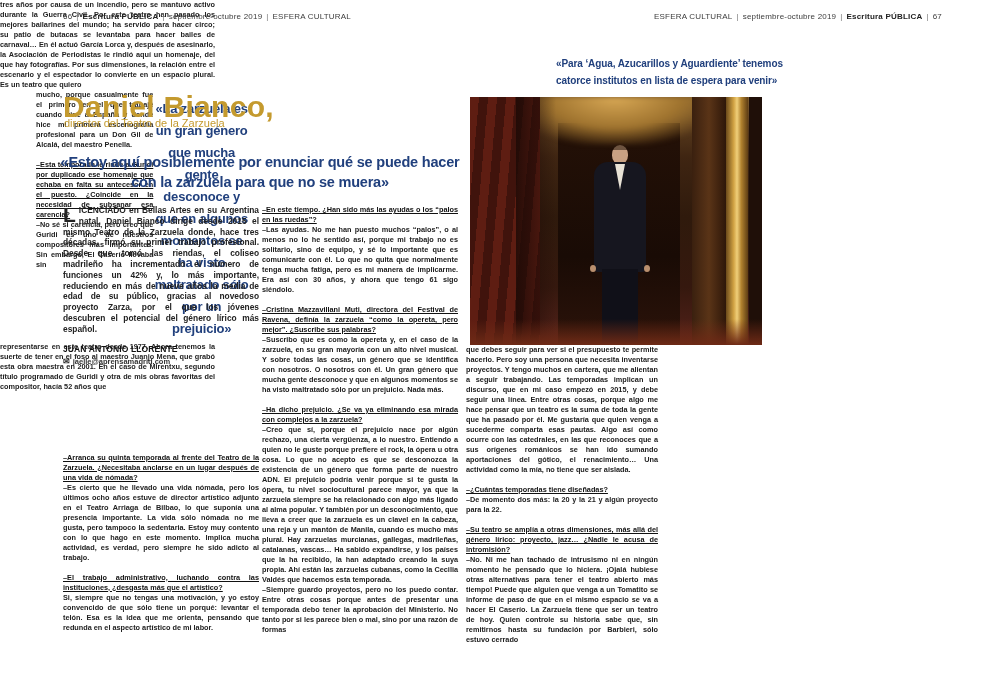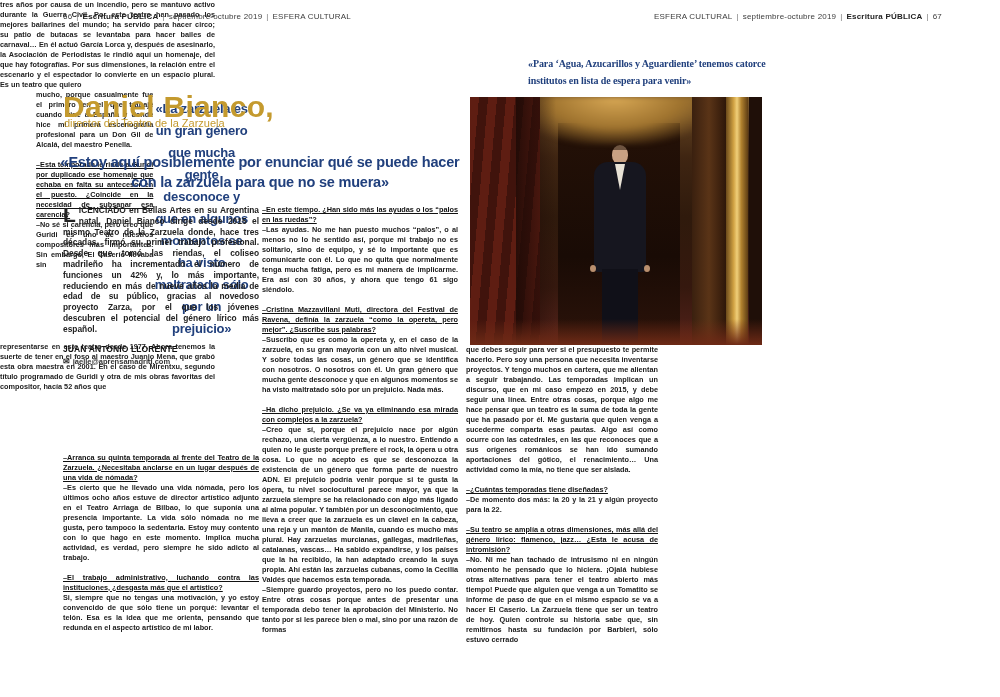--- a/index.html
+++ b/index.html
@@ -31,22 +31,22 @@
   .col > .blk.q:first-child, .qa > .blk.q:first-child{margin-top:0;}
   
   .intro{margin:0;font-size:8.4px;line-height:10.8px;font-weight:600;text-align:justify;color:#222;}
   .dropcap{float:left;font-size:21px;line-height:18px;font-weight:bold;margin:1px 3px 0 0;color:#222;}
   .author{margin:9px 0 0;font-weight:bold;font-size:8.5px;letter-spacing:.1px;color:#111;}
   .email{margin:3px 0 0;font-size:7.5px;color:#333;font-weight:bold;}
   .env{margin-right:3px;font-size:8px;color:#333;}
   .col1 .qa{margin-top:86px;}
   
   .photo-quote{
-    position:absolute;left:528px;top:55px;width:252px;
-    font-size:10px;font-weight:bold;color:#21407d;line-height:17px;letter-spacing:-.1px;font-family:Liberation Serif, serif;
+    position:absolute;left:556px;top:55px;width:252px;
+    font-size:10px;font-weight:bold;color:#21407d;line-height:17px;letter-spacing:-.1px;
   }
   
   .photo{
     position:absolute;left:470px;top:97px;width:292px;height:248px;overflow:hidden;
     background:linear-gradient(180deg,#7a5a2e 0,#583a1c 28px,#3f2512 60px,#2f1a0c 120px,#35180e 190px,#54221a 248px);
   }
   .ph-glow{position:absolute;left:40px;top:0;width:210px;height:48px;
     background:radial-gradient(ellipse at 50% 0,#d8a855 0,#a0742f 45%,rgba(0,0,0,0) 75%);filter:blur(2px);}
   .ph-curtain{position:absolute;left:0;top:0;width:70px;height:100%;
     background:repeating-linear-gradient(95deg,#5e1d12 0 9px,#40130c 9px 18px);}
@@ -137,21 +137,21 @@
       <div class="ph-hand-r"></div>
       <div class="ph-legs"></div>
     </div>
     <div class="ph-floor"></div>
   </div>
 
   <div class="col col3">
       <p class="blk a">que debes seguir para ver si el presupuesto te permite hacerlo. Pero soy una persona que necesita inventarse proyectos. Y tengo muchos en cartera, que me alientan a seguir trabajando. Las temporadas implican un discurso, que en mi caso empezó en 2015, y debe seguir una línea. Entre otras cosas, porque algo me hace pensar que un teatro es la suma de toda la gente que ha pasado por él. Me gustaría que quien venga a sucederme comparta esas pautas. Algo así como ocurre con las catedrales, en las que reconoces que a sus orígenes románicos se han ido sumando aportaciones del gótico, el renacimiento… Una actividad como la mía, no tiene que ser aislada.</p>
       <p class="blk q">–¿Cuántas temporadas tiene diseñadas?</p>
       <p class="blk a">–De momento dos más: la 20 y la 21 y algún proyecto para la 22.</p>
-      <p class="blk q">–Su teatro se amplía a otras dimensiones, más allá del género lírico: flamenco, jazz… ¿Esta le acusa de intromisión?</p>
+      <p class="blk q">–Su teatro se amplía a otras dimensiones, más allá del género lírico: proyecto, jazz… ¿Nadie le acusa de intromisión?</p>
       <p class="blk a">–No. Ni me han tachado de intrusismo ni en ningún momento he pensado que lo hiciera. ¡Ojalá hubiese otras alternativas para tener el teatro abierto más tiempo! Puede que alguien que venga a un Tomatito se informe de paso de que en el mismo espacio se va a hacer El Caserío. La Zarzuela tiene que ser un teatro de hoy. Quien controle su historia sabe que, sin remitirnos hasta su fundación por Barbieri, sólo estuvo cerrado</p>
     </div>
 
   <div class="col4">
     <p class="blk a full">tres años por causa de un incendio, pero se mantuvo activo durante la Guerra Civil. Por este teatro han pasado los mejores bailarines del mundo; ha servido para hacer circo; su patio de butacas se levantaba para hacer bailes de carnaval… En él actuó García Lorca y, después de asesinarlo, la Asociación de Periodistas le rindió aquí un homenaje, del que hay fotografías. Por sus dimensiones, la relación entre el escenario y el espectador lo convierte en un espacio plural. Es un teatro que quiero</p>
     <div class="wrap-row">
       <div class="wrap-left">
           <p class="blk a">mucho, porque casualmente fue el primero en el que trabajé cuando vine a España y donde hice mi primera escenografía profesional para un Don Gil de Alcalá, del maestro Penella.</p>
           <p class="blk q">–Esta temporada le rinde a Guridi por duplicado ese homenaje que echaba en falta su antecesor en el puesto. ¿Coincide en la necesidad de subsanar esa carencia?</p>
           <p class="blk a">–No sé si carencia, pero creo que Guridi es uno de nuestros compositores más importantes. Sin embargo, El Caserío llevaba sin</p>

